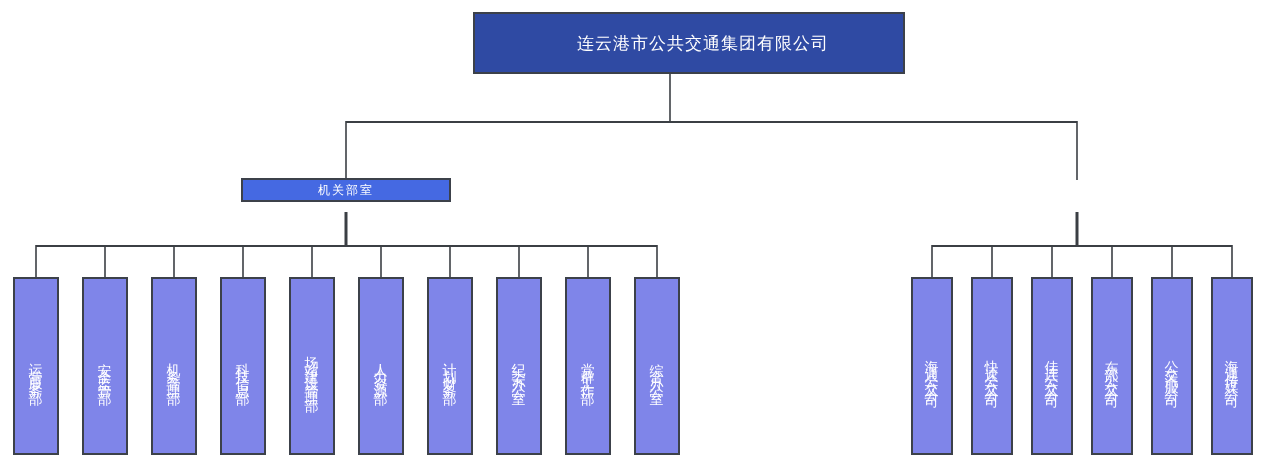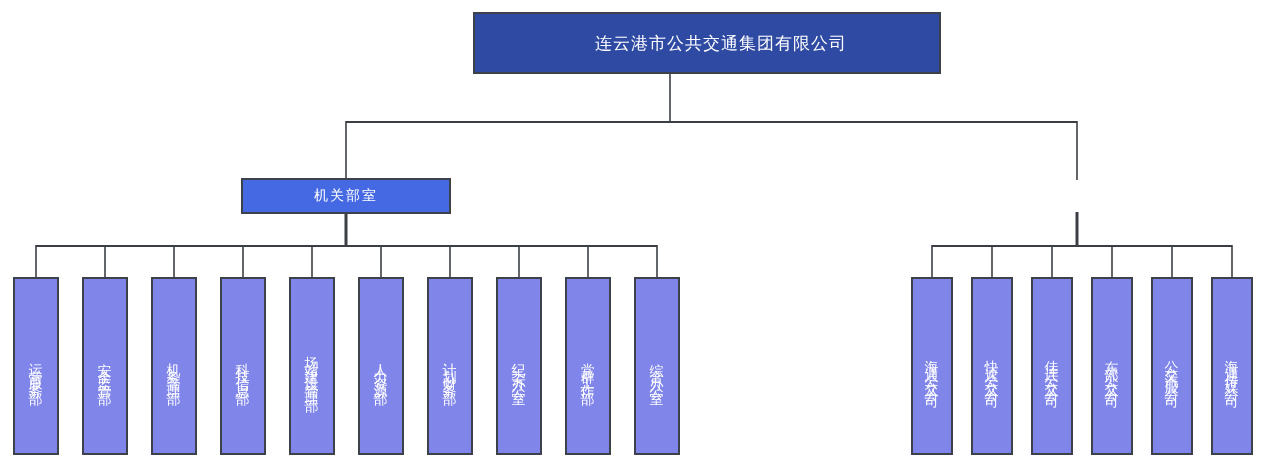--- a/index.html
+++ b/index.html
@@ -11,30 +11,30 @@
     overflow:hidden;
   }
   .lines{position:absolute;left:0;top:0;}
   .node{
     position:absolute;
     display:flex;align-items:center;justify-content:center;
     box-sizing:border-box;
     color:var(--text,#ffffff);
   }
   .root-node{
-    left:473px;top:12px;width:468px;height:62px;
+    left:473px;top:12px;width:432px;height:62px;
     background:var(--root-fill,#2f4aa3);
     border:2px solid var(--box-border,#3c414a);
     font-size:17px;letter-spacing:1px;padding-left:28px;
   }
   .branch-node{
-    top:178px;width:210px;height:36px;
+    top:178px;width:210px;height:24px;
     background:var(--branch-fill,#4569e2);
     border:2px solid var(--box-border,#3c414a);
-    font-size:14px;letter-spacing:2px;
+    font-size:12px;letter-spacing:2px;
   }
   .branch-left{left:241px;}
   .branch-right{left:972px;}
   .group{position:absolute;top:277px;display:flex;}
   .group-left{left:13px;gap:23px;}
   .group-right{left:911px;gap:18px;}
   .leaf-node{
     position:relative;
     width:46px;height:178px;
     background:var(--child-fill,#7f85e9);

